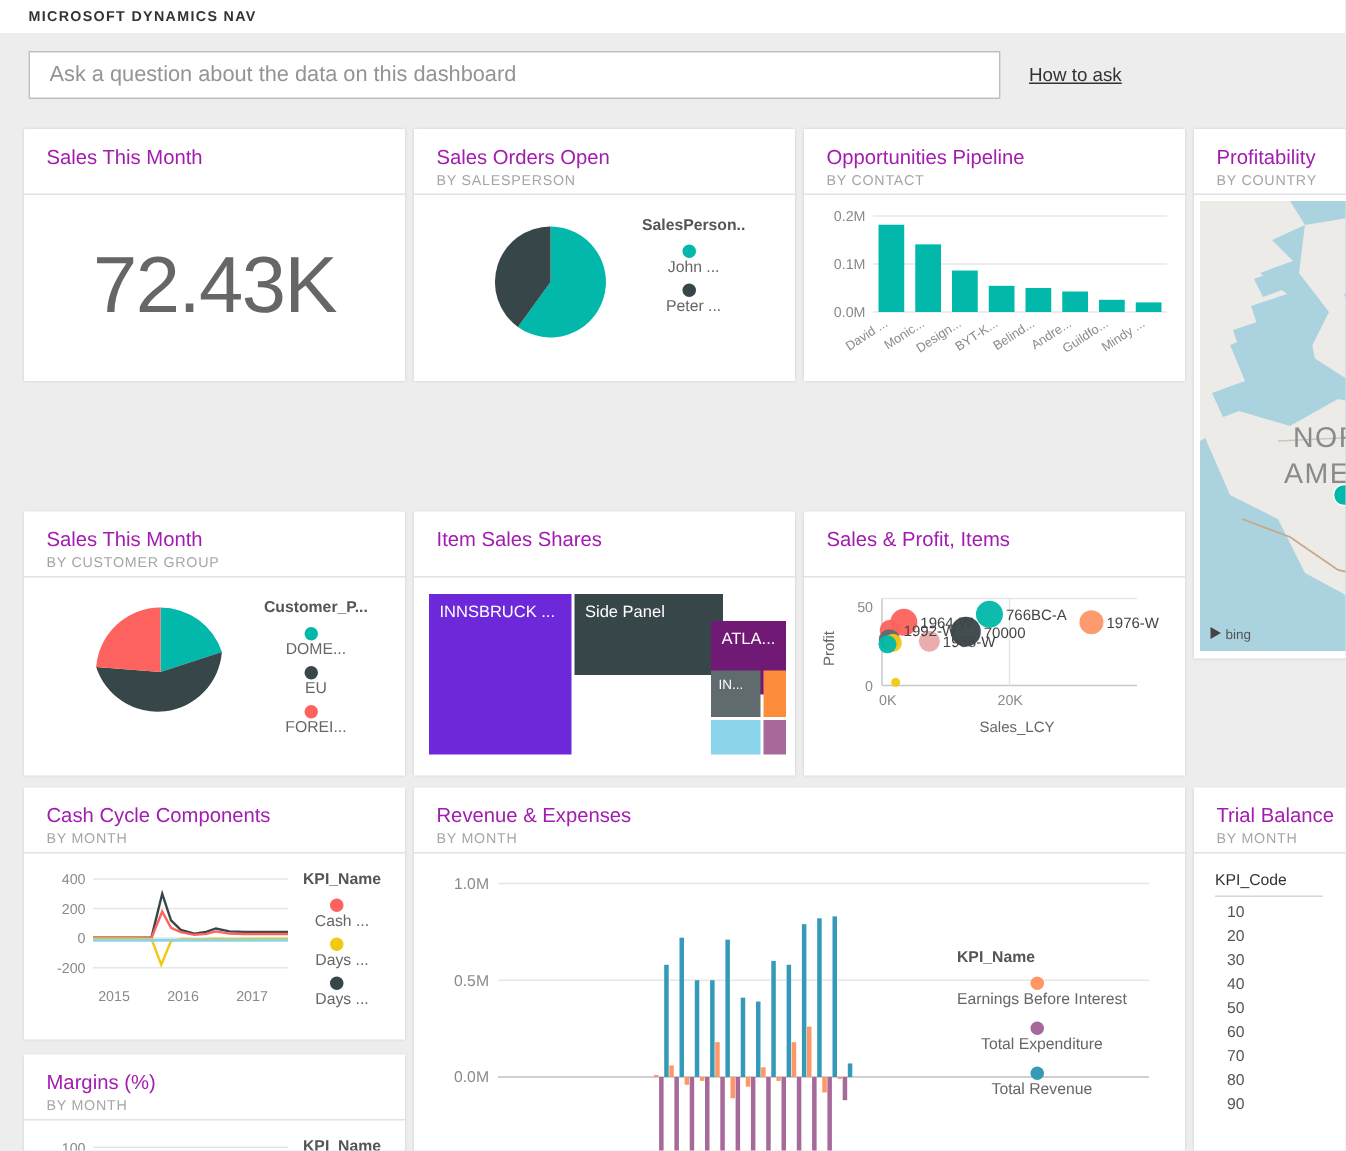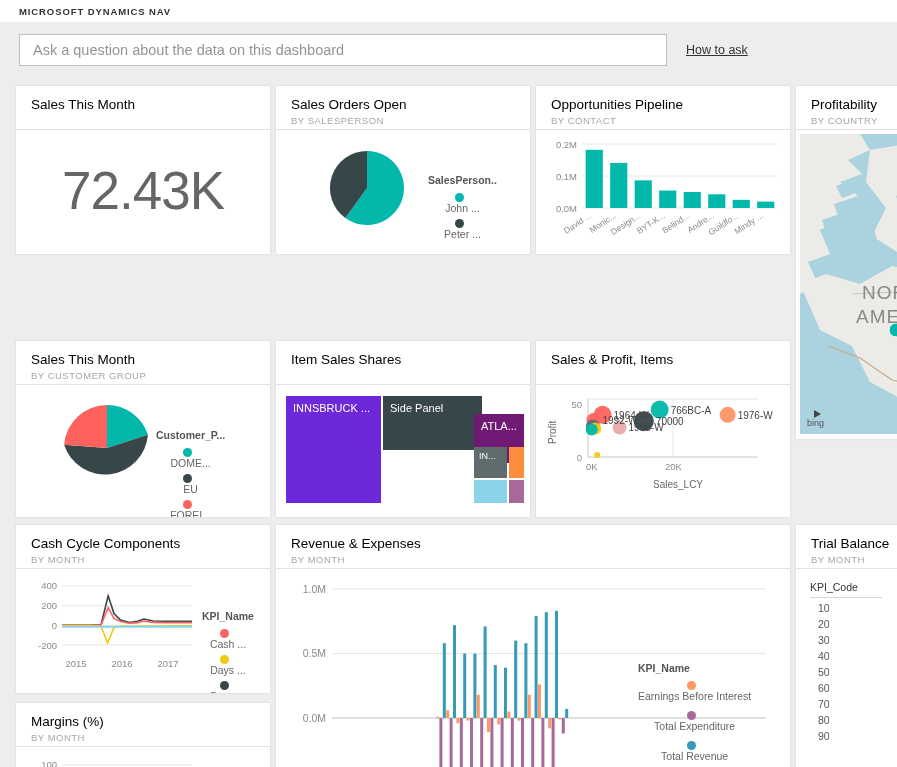--- a/index.html
+++ b/index.html
@@ -36,56 +36,56 @@
   .grid{position:relative;width:897px;height:689px;}
   .tile{
     position:absolute;background:#fff;box-sizing:border-box;
     box-shadow:0 0 2px rgba(0,0,0,.13);
     overflow:hidden;
   }
   .tile-head{
     padding:11px 0 0 15px;height:44px;box-sizing:border-box;
     border-bottom:1px solid #E2E2E2;
   }
-  .tile-title{font-size:13.5px;color:#000000;line-height:15px;}
+  .tile-title{font-size:13.5px;color:#a21caf;line-height:15px;}
   .tile-sub{
     font-size:9.5px;color:#A6A6A6;letter-spacing:.5px;margin-top:3px;
     text-transform:uppercase;
   }
   .tile-body{position:relative;width:100%;}
 
   
   .bignum{
     display:flex;align-items:center;justify-content:center;
     height:120px;font-size:53px;color:#666;font-weight:300;
     letter-spacing:-1px;
   }
 
   
   .legend{position:absolute;font-size:10.5px;color:#666;}
-  .legend-title{font-size:10.5px;color:#555;margin-bottom:7px;font-weight:bold;margin-top:30px;}
+  .legend-title{font-size:10.5px;color:#555;margin-bottom:7px;font-weight:bold;}
   .legend-item{display:flex;align-items:center;margin-bottom:5px;white-space:nowrap;flex-direction:column;}
   .legend-dot{
     width:9px;height:9px;border-radius:50%;margin-right:6px;flex:0 0 9px;
   }
   .legend-label{font-size:10.5px;color:#666;}
 
   
   .tmap{position:absolute;display:block;}
   .tmap span{
     position:absolute;left:7px;top:6px;color:#fff;font-size:11px;
     white-space:nowrap;overflow:hidden;
   }
   .tmap.small span{font-size:9px;left:5px;top:4px;}
 
   
   .mapbg{position:absolute;inset:0;background:#AAD3DF;overflow:hidden;}
   .bingtag{
     position:absolute;left:7px;bottom:6px;font-size:9px;color:#555;
-    display:flex;align-items:flex-end;flex-direction:column;
+    display:flex;align-items:flex-start;
   }
   .bingtag .bmark{
     display:inline-block;width:0;height:0;border-left:7px solid #444;
     border-top:4px solid transparent;border-bottom:4px solid transparent;
     margin-right:3px;
   }
   .continent{
     position:absolute;color:#8A8A8A;font-size:19px;letter-spacing:1px;
     white-space:nowrap;
   }
@@ -220,21 +220,21 @@
       <div class="tile-sub">BY CUSTOMER GROUP</div>
     </div>
     <div class="tile-body" style="height:131px;">
       <svg width="254" height="131">
         <g transform="translate(91,63)">
           <path d="M0,0 L0,-43 A43,43 0 0,1 40.9,-13.3 Z" fill="#01B8AA"></path>
           <path d="M0,0 L40.9,-13.3 A43,43 0 0,1 -42.9,-3.3 Z" fill="#374649"></path>
           <path d="M0,0 L-42.9,-3.3 A43,43 0 0,1 0,-43 Z" fill="#FD625E"></path>
         </g>
       </svg>
-      <div class="legend" style="left:140px;top:14px;">
+      <div class="legend" style="left:160px;top:14px;">
         <div class="legend-title">Customer_P...</div>
         <div class="legend-item">
           <span class="legend-dot" style="background:#01B8AA"></span>
           <span class="legend-label">DOME...</span>
         </div>
         <div class="legend-item">
           <span class="legend-dot" style="background:#374649"></span>
           <span class="legend-label">EU</span>
         </div>
         <div class="legend-item">

